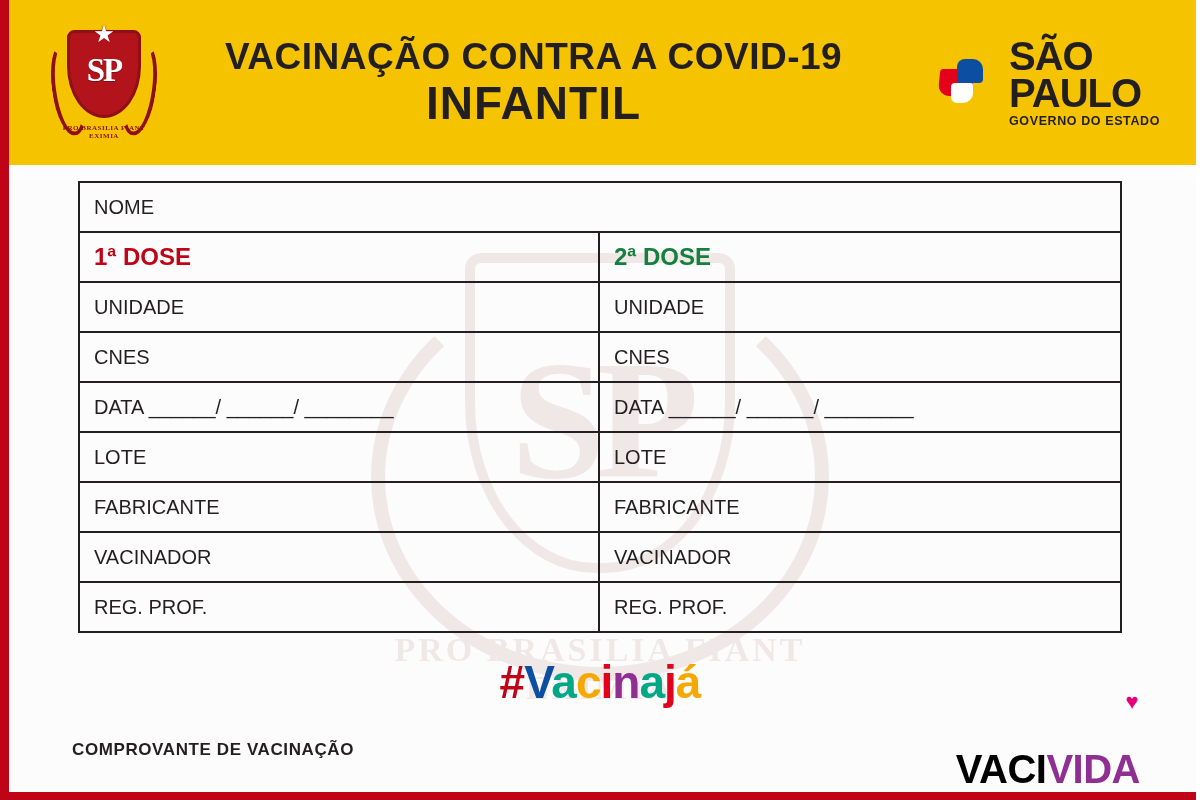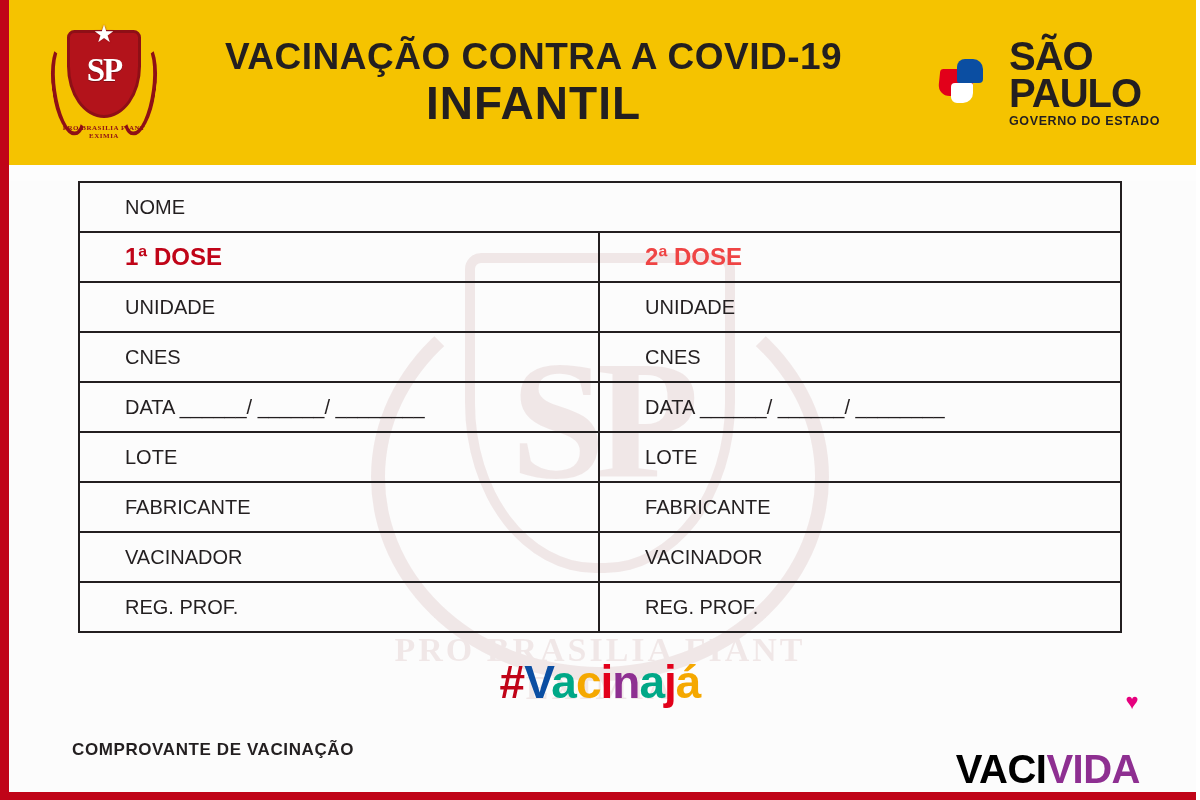--- a/index.html
+++ b/index.html
@@ -238,30 +238,29 @@
   }
   .row:last-child { border-bottom: none; }
   .cell {
     flex: 1 1 50%;
     box-sizing: border-box;
     padding: 12px 14px;
     font-size: 20px;
     color: #231f20;
     height: 48px;
     line-height: 24px;
-    margin-left: 31px;
   }
   .cell.left { border-right: 2px solid #231f20; }
   .cell.full { flex: 1 1 100%; }
   .dose-label {
     font-weight: bold;
     color: #c00418;
     font-size: 24px;
   }
-  .dose-label.second { color: #ef4444; }
+  .dose-label.second { color: #15803d; }
 
   
   .hashtag {
     position: relative;
     z-index: 3;
     margin-top: 22px;
     text-align: center;
     font-size: 46px;
     font-weight: bold;
     letter-spacing: -1px;

